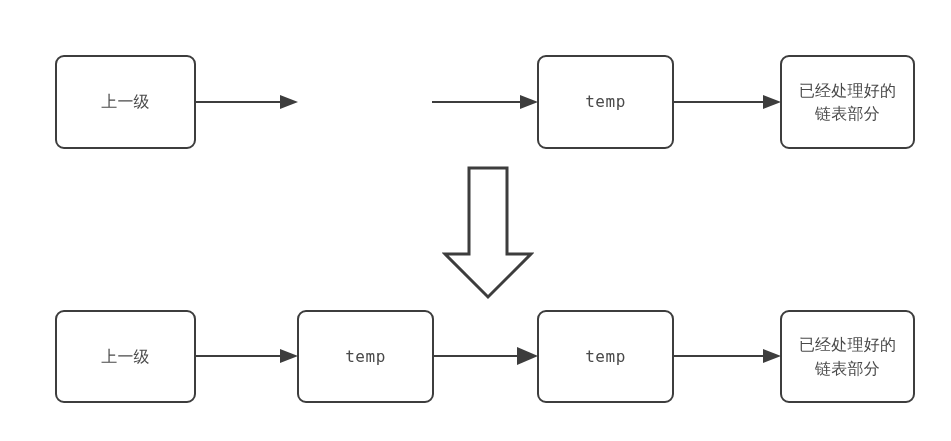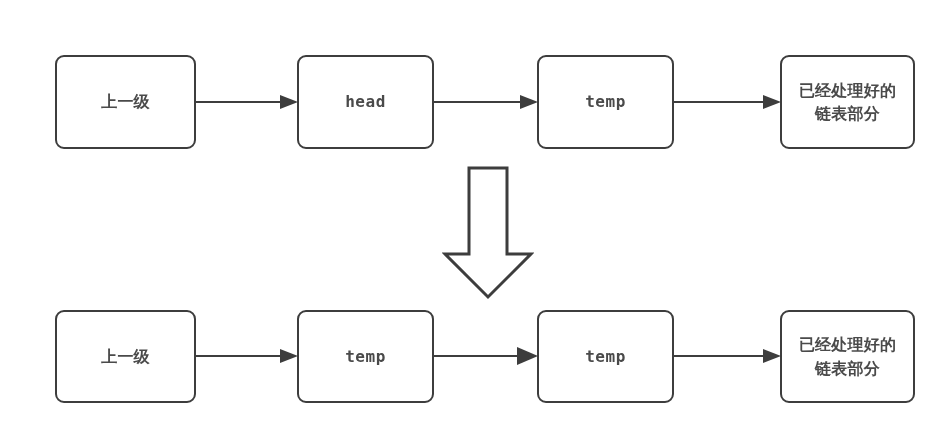--- a/index.html
+++ b/index.html
@@ -9,21 +9,20 @@
   }
   body {
     font-family: "Liberation Sans", sans-serif;
   }
   #canvas {
     position: relative;
     width: 951px;
     height: 439px;
     background: #ffffff;
     overflow: hidden;
-    font-weight: bold;
   }
   .node {
     position: absolute;
     box-sizing: border-box;
     background: #ffffff;
     border: 2px solid #3d3d3d;
     border-radius: 9px;
     display: flex;
     align-items: center;
     justify-content: center;
@@ -64,23 +63,20 @@
 </style>
 </head>
 <body>
 
 <div id="canvas">
 
   <div class="node" style="left:55px; top:55px; width:141px; height:94px;">
     <span class="node-label cjk">上一级</span>
   </div>
 
-  <div class="node" style="left:297px; top:55px; width:137px; height:94px;">
-    <span class="node-label mono">head</span>
-  </div>
 
   <div class="node" style="left:537px; top:55px; width:137px; height:94px;">
     <span class="node-label mono">temp</span>
   </div>
 
   <div class="node" style="left:780px; top:55px; width:135px; height:94px;">
     <span class="node-label cjk">已经处理好的
 链表部分</span>
   </div>
 

